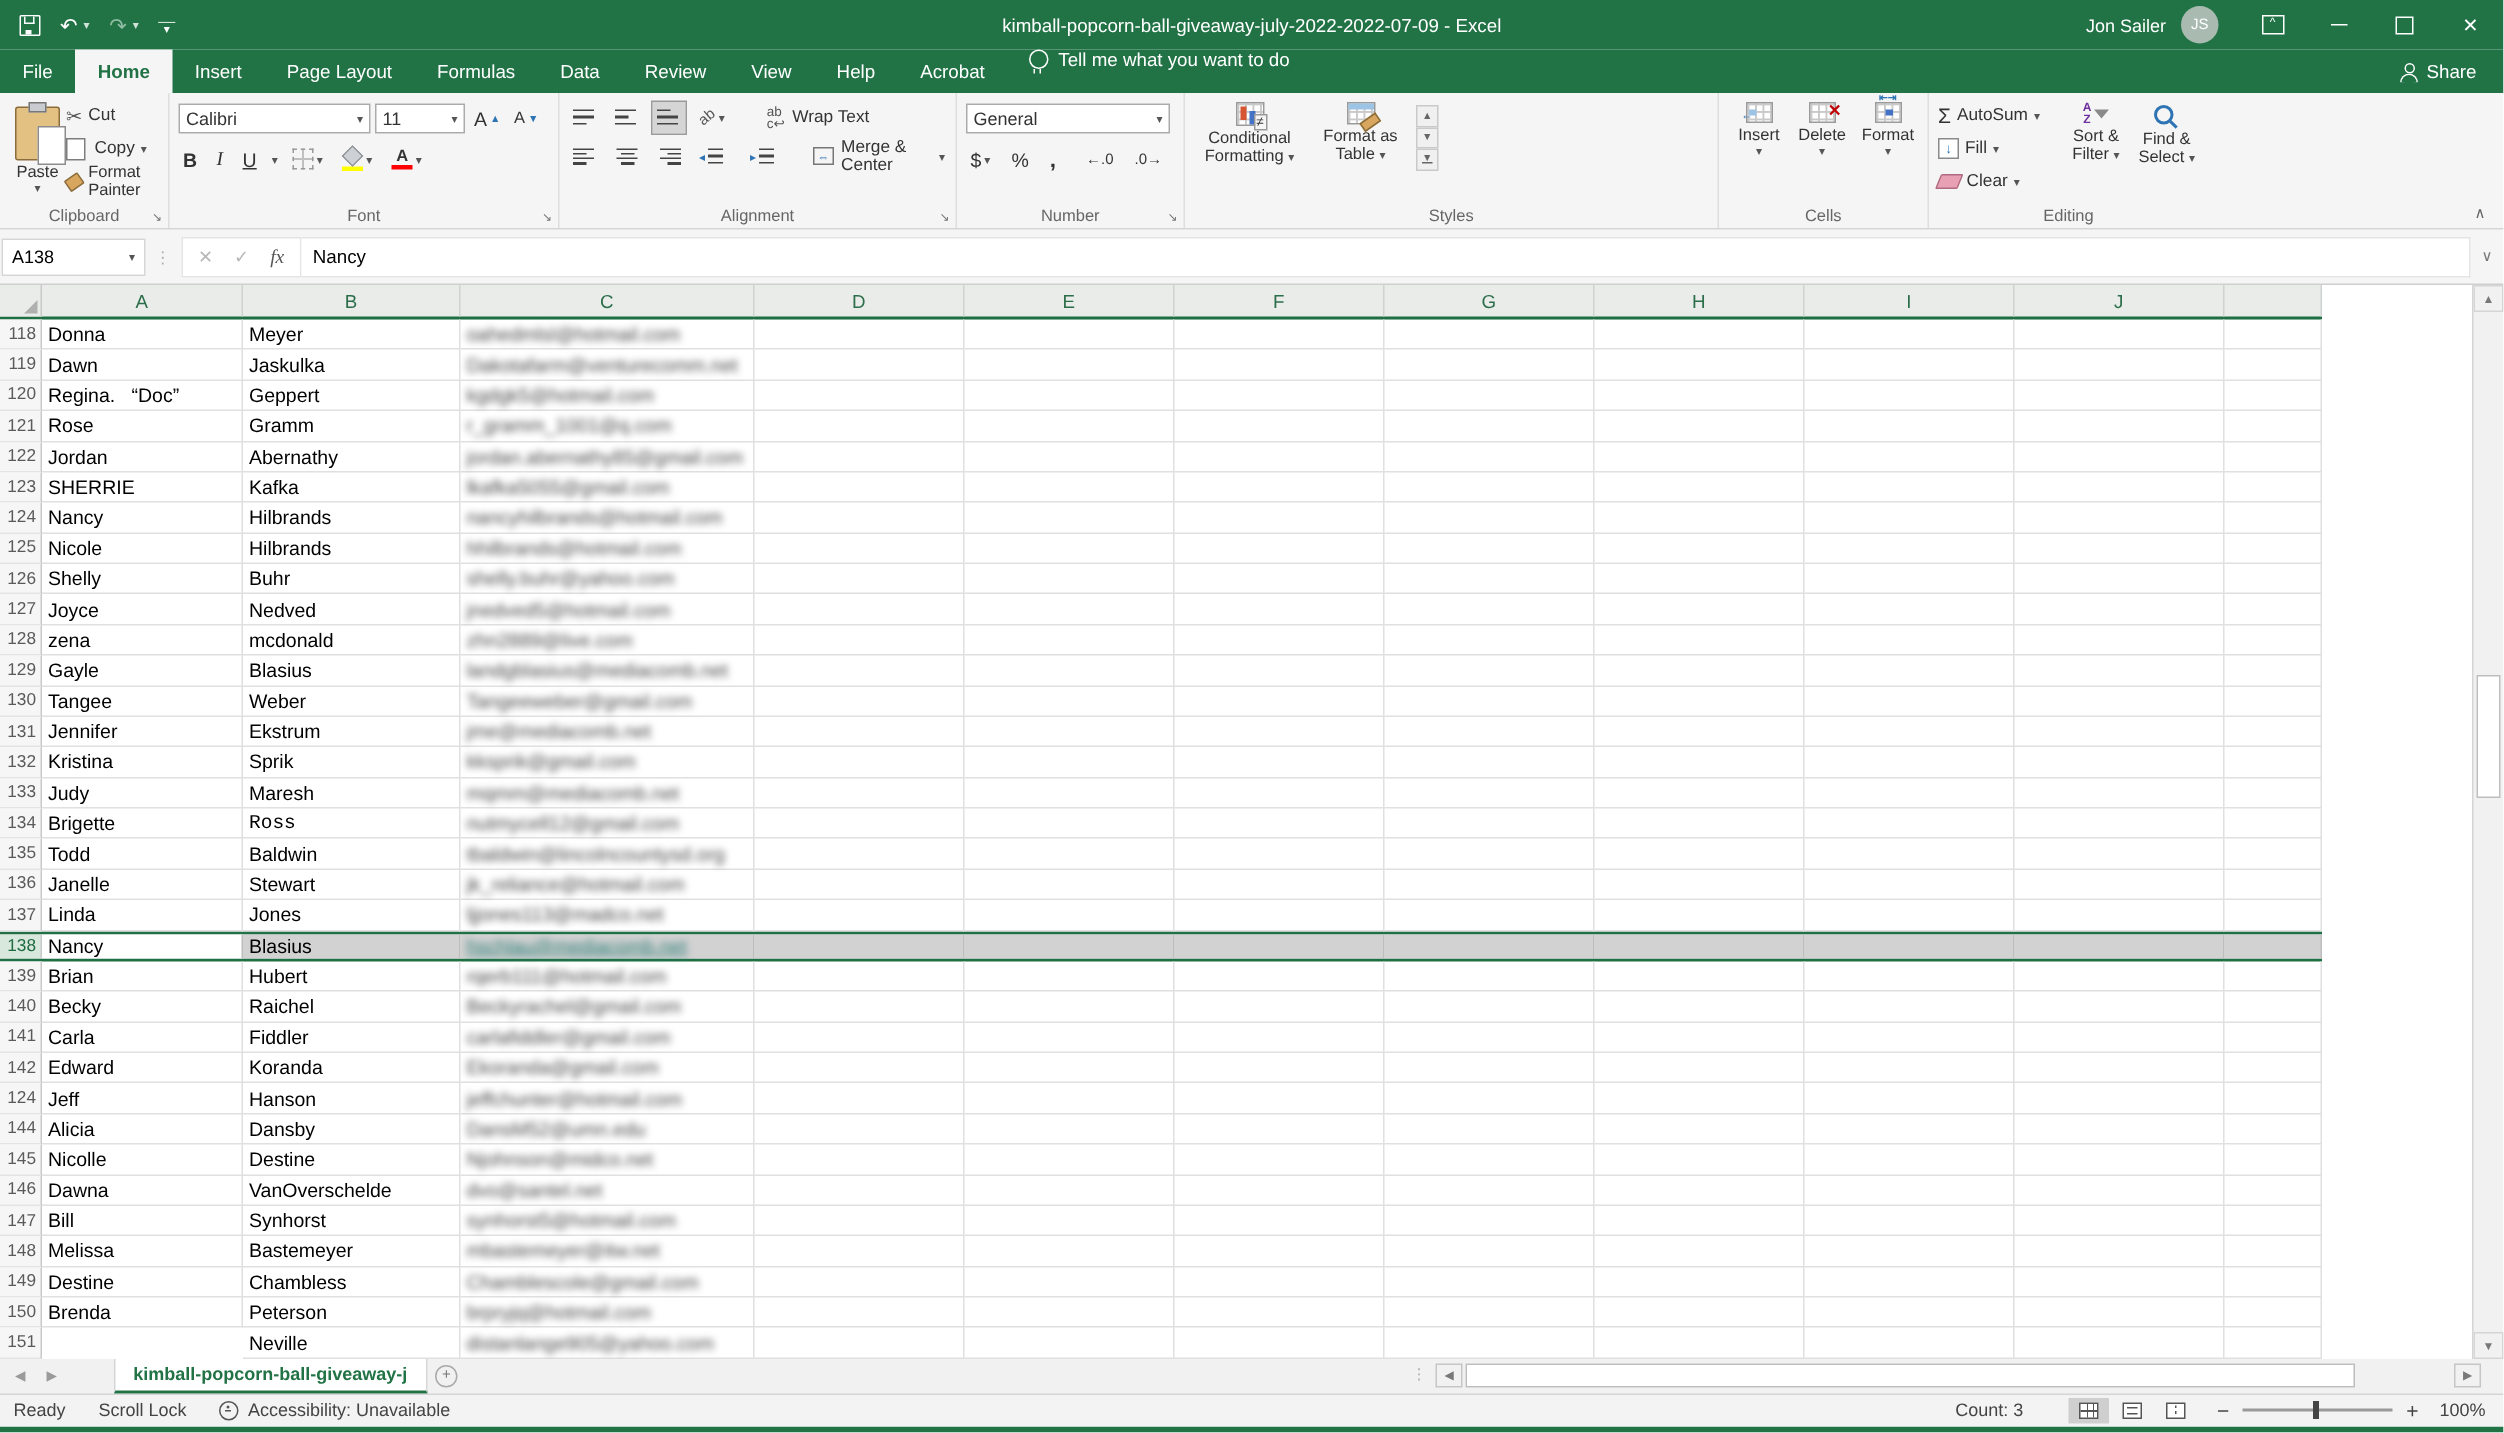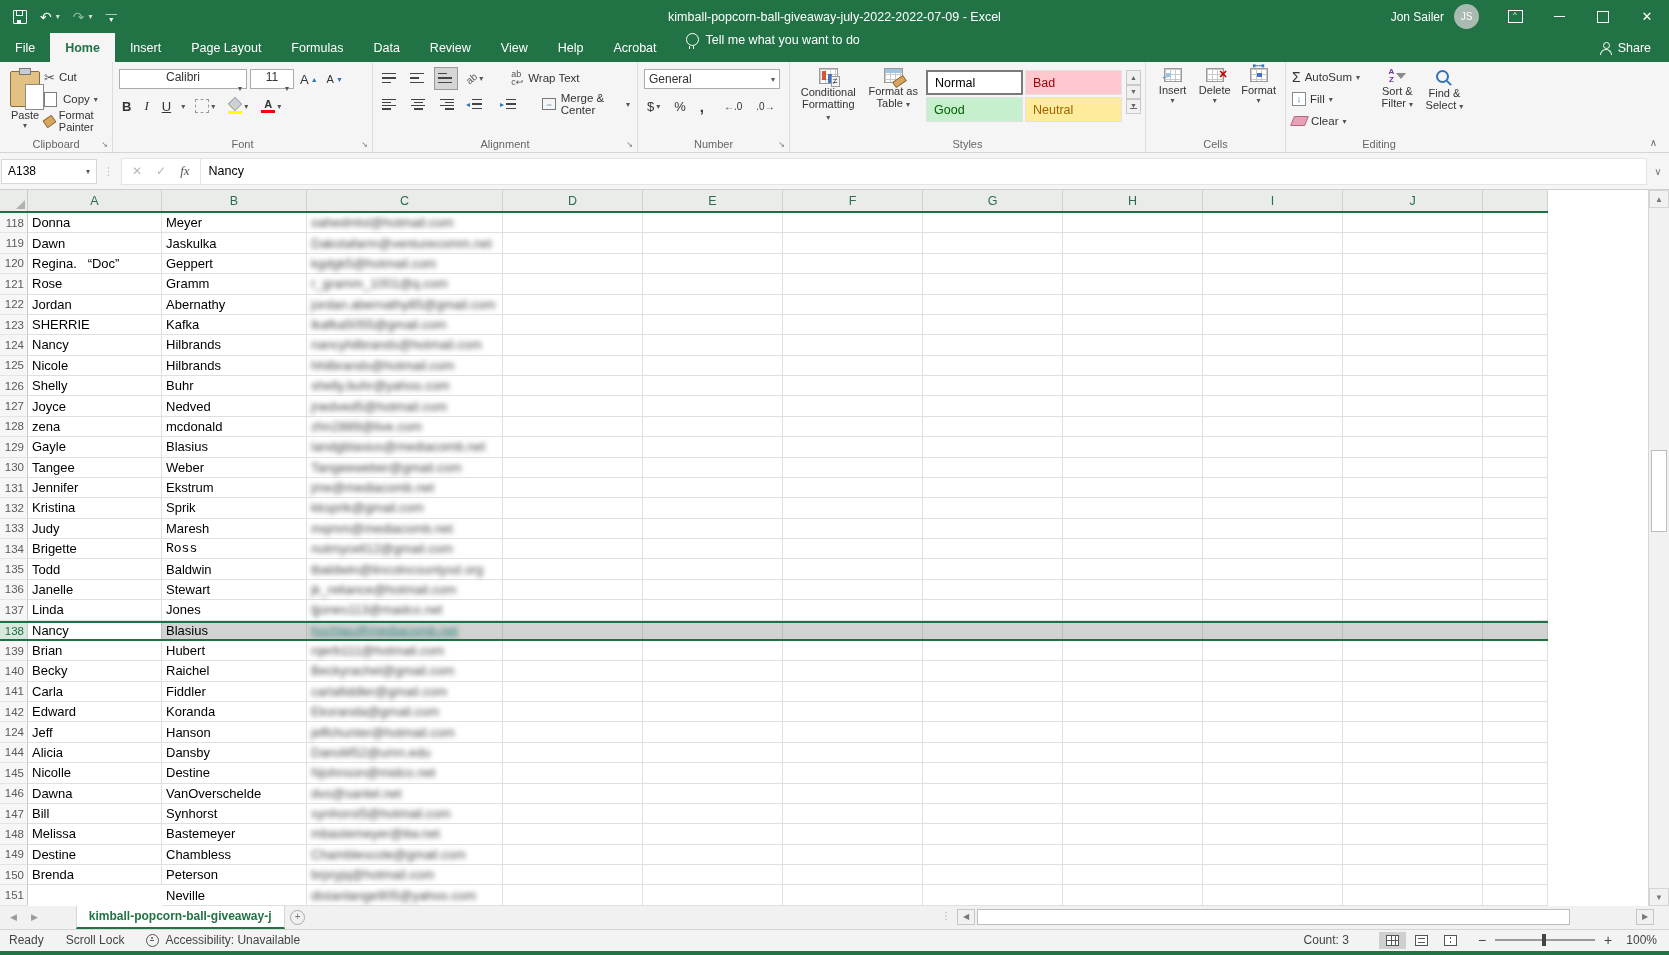--- a/index.html
+++ b/index.html
@@ -234,25 +234,25 @@
           <span style="font-size:11px;">Format Painter</span>
         </div>
       </div>
     </div>
     <span class="rlabel">Clipboard</span>
     <span class="launcher">↘</span>
   </div>
 
   <div class="rgroup" style="width:260px;">
     <div class="smallrow" style="height:26px;gap:3px;">
-      <span class="combo" style="width:128px;flex-direction:column;">
+      <span class="combo" style="width:128px;">
         <span>Calibri</span>
           <span class="caret">▾</span>
       </span>
-      <span class="combo" style="width:44px;flex-direction:column;">
+      <span class="combo" style="width:60px;">
         <span>11</span>
           <span class="caret">▾</span>
       </span>
       <span class="iconbtn" style="font-size:13px;">A<span style="font-size:7px;vertical-align:top;color:#2e74b5;">▲</span></span>
       <span class="iconbtn" style="font-size:11px;">A<span style="font-size:7px;vertical-align:top;color:#2e74b5;">▼</span></span>
     </div>
     <div class="smallrow" style="gap:7px;margin-top:3px;">
       <span class="iconbtn" style="font-weight:bold;font-size:13px;">B</span>
       <span class="iconbtn" style="font-style:italic;font-family:'Liberation Serif',serif;font-size:13px;">I</span>
       <span class="iconbtn" style="text-decoration:underline;font-size:13px;">U</span>
@@ -394,26 +394,20 @@
           </span>
         <span><span>Conditional</span><br><span>Formatting</span> <span class="caret">▾</span></span>
       </div>
       <div class="bigbtn" style="width:58px;">
         <span class="gridbg ftico">
             <span class="hdr"></span>
             <span class="br"></span>
           </span>
         <span><span>Format as</span><br><span>Table</span> <span class="caret">▾</span></span>
       </div>
-      <div id="style-gallery" style="display:grid;grid-template-columns:97px 97px;gap:2px;align-content:start;margin-top:4px;">
-          <div class="stylecell selected" style="background: rgb(255, 255, 255); color: rgb(0, 0, 0);">Normal</div>
-          <div class="stylecell" style="background: rgb(255, 199, 206); color: rgb(156, 0, 6);">Bad</div>
-          <div class="stylecell" style="background: rgb(198, 239, 206); color: rgb(0, 97, 0);">Good</div>
-          <div class="stylecell" style="background: rgb(255, 235, 156); color: rgb(156, 101, 0);">Neutral</div>
-        </div>
       <div style="display:flex;flex-direction:column;margin-top:4px;">
         <span class="galbtn">▲</span>
         <span class="galbtn">▼</span>
         <span class="galbtn" style="flex-direction:column;line-height:4px;">▼<span style="height:1px;width:7px;background:#666;display:block;"></span></span>
       </div>
     </div>
     <span class="rlabel">Styles</span>
   </div>
 
   <div class="rgroup" style="width:140px;">

